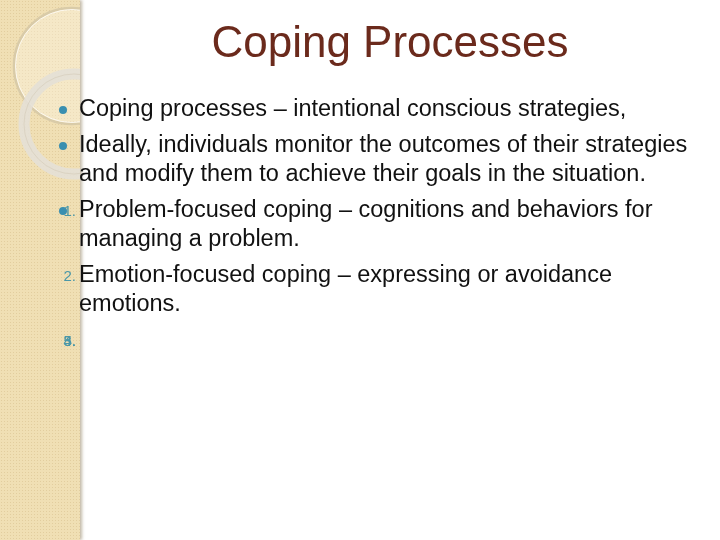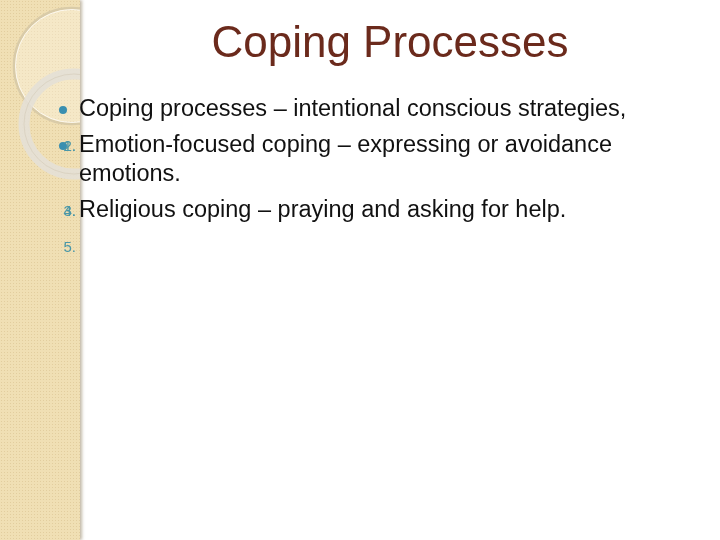--- a/index.html
+++ b/index.html
@@ -91,32 +91,36 @@
 
 <div class="title">Coping Processes</div>
 
 <div class="content">
   <div class="item">
     <span class="marker-dot"></span>
     <span>Coping processes – intentional conscious strategies,</span>
   </div>
   <div class="item">
     <span class="marker-dot"></span>
+    <span>Ideally, individuals monitor the outcomes of their strategies and modify them to achieve their goals in the situation.</span>
+  </div>
+  <div class="item">
+    <span class="marker-dot"></span>
   </div>
 
   <div class="item">
     <span class="marker-num">1.</span>
+    <span>Problem-focused coping – cognitions and behaviors for managing a problem.</span>
   </div>
   <div class="item">
     <span class="marker-num">2.</span>
     <span>Emotion-focused coping – expressing or avoidance emotions.</span>
   </div>
   <div class="item">
     <span class="marker-num">3.</span>
   </div>
   <div class="item">
     <span class="marker-num">4.</span>
-    <span>Religious coping – praying and asking for help.</span>
   </div>
   <div class="item">
     <span class="marker-num">5.</span>
   </div>
 </div>
 
 </body></html>

